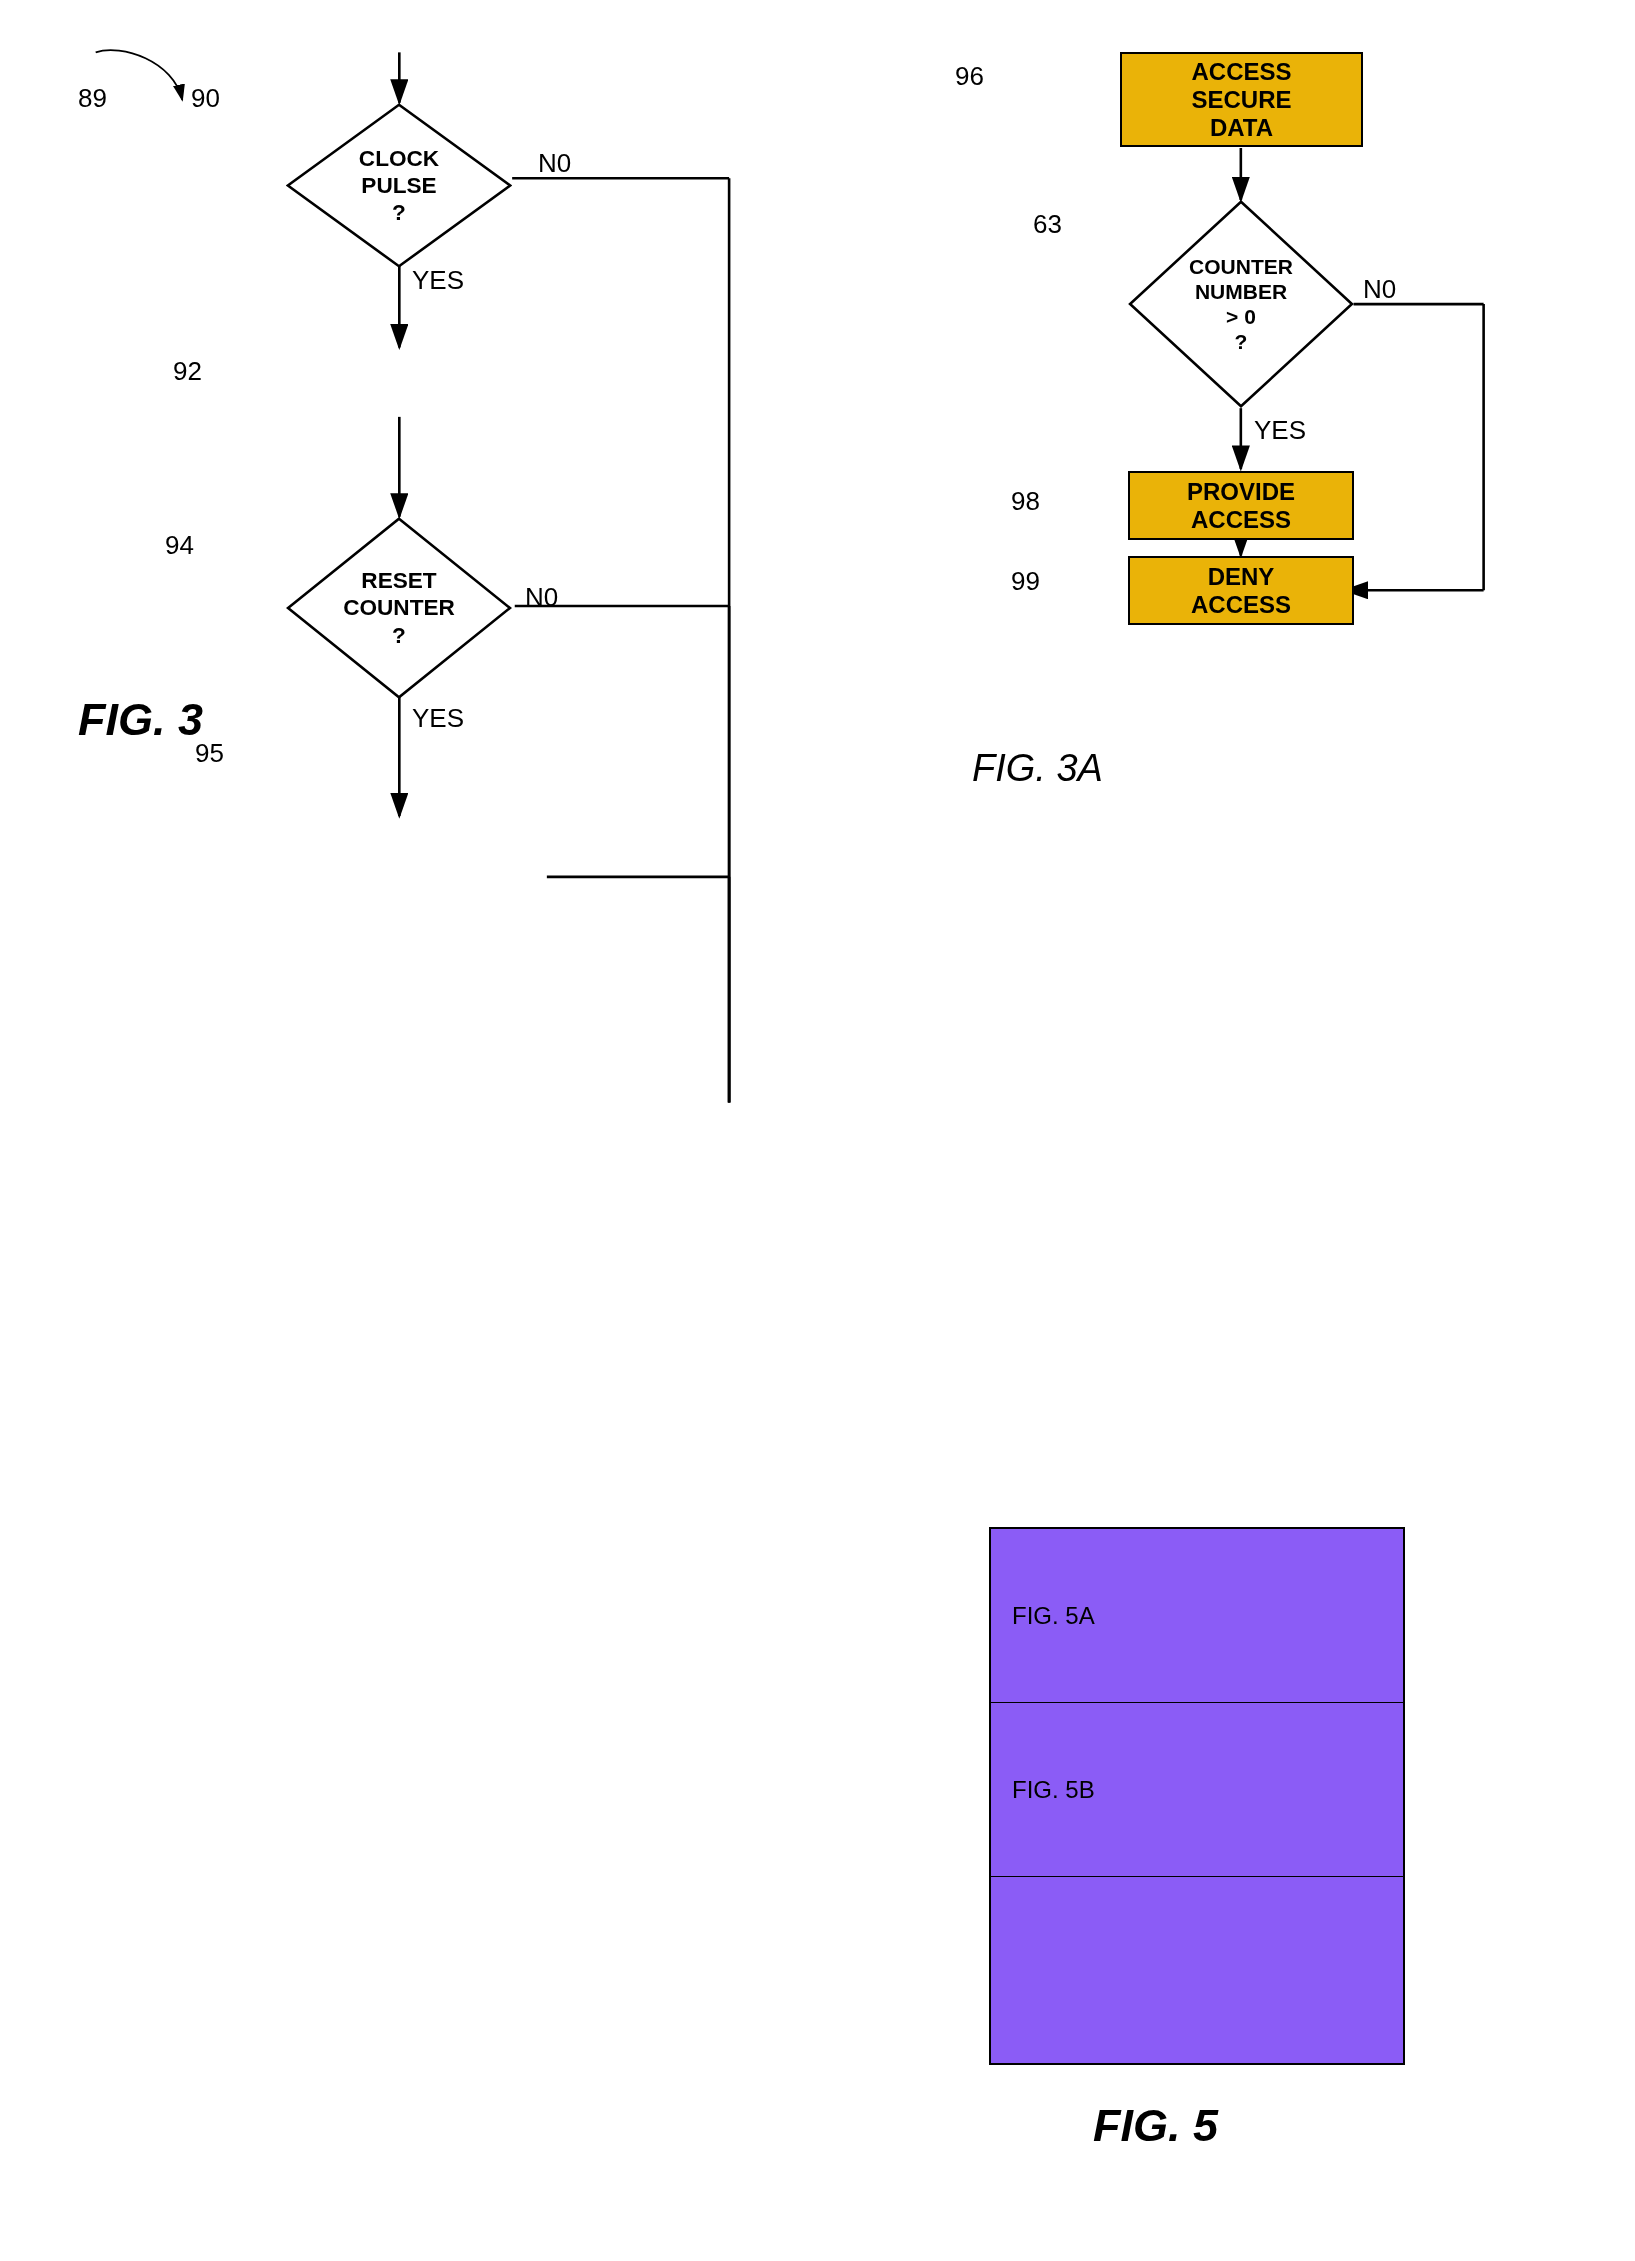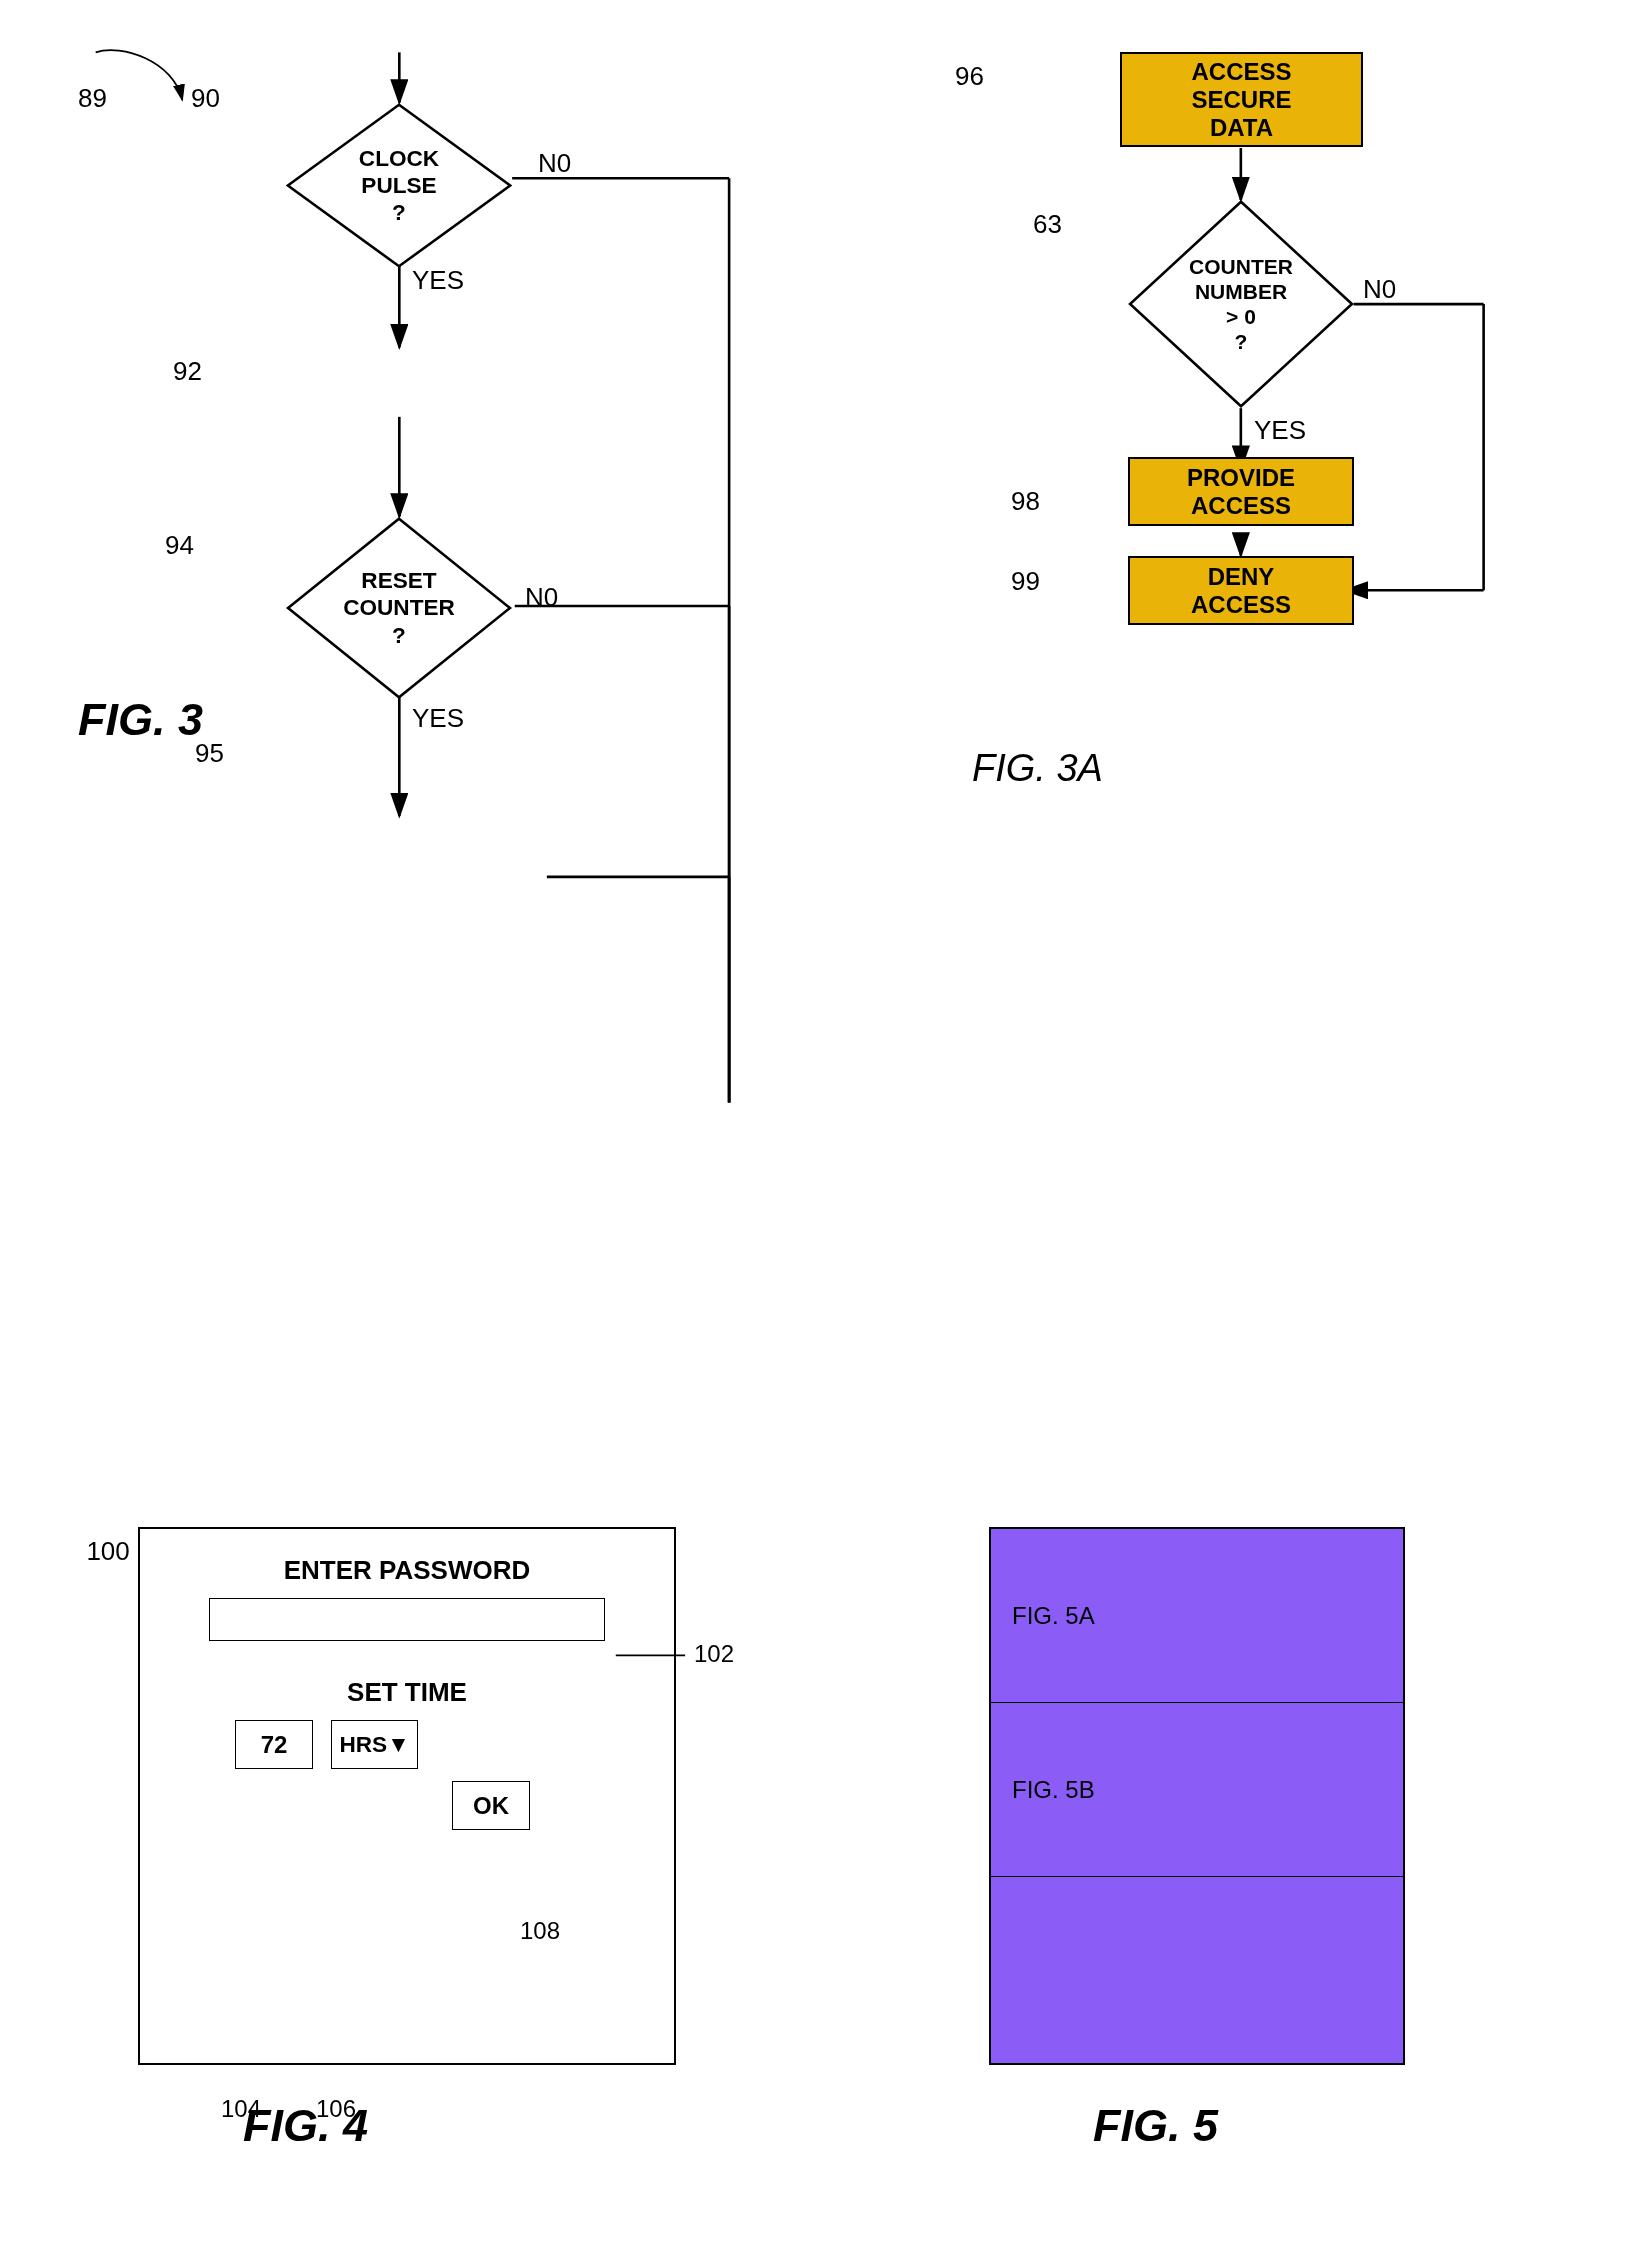--- a/index.html
+++ b/index.html
@@ -336,65 +336,30 @@
       </svg>
       <div class="diamond-label" style="position:absolute;top:0;left:0;width:226px;height:208px; font-size:21px; font-weight:bold; text-align:center;">COUNTER<br>NUMBER<br>&gt; 0<br>?</div>
     </div>
 
     <div class="label-num" style="left:443px; top:239px;">N0</div>
 
     <div class="label-num" style="left:334px; top:380px;">YES</div>
 
     <div class="label-num" style="left:91px; top:451px;">98</div>
 
-    <div class="rect-box" style="left:208px; top:422px; width:226px; height:69px;">PROVIDE<br>ACCESS</div>
+    <div class="rect-box" style="left:208px; top:436px; width:226px; height:69px;">PROVIDE<br>ACCESS</div>
 
     <div class="label-num" style="left:91px; top:531px;">99</div>
 
     <div class="rect-box" style="left:208px; top:521px; width:226px; height:69px;">DENY<br>ACCESS</div>
 
     <div class="fig3a-title">FIG. 3A</div>
 
   </div>
 
-  <div class="fig4-container">
-
-    <div class="label-num" style="left:17.4px; top:8.7px;">100</div>
-
-    <div class="fig4-outer-box">
-
-      <div class="fig4-enter-pw">ENTER PASSWORD</div>
-
-      <div class="fig4-pw-input"></div>
-
-      <div class="fig4-set-time">SET TIME</div>
-
-      <div class="fig4-72-box">72</div>
-
-      <div class="fig4-hrs-box">HRS▼</div>
-
-      <div class="fig4-ok-box">OK</div>
-
-    </div>
-
-    <div class="fig4-label" style="left:625px; top:113px;">102</div>
-
-    <svg style="position:absolute;left:0;top:0;width:712px;height:607px;pointer-events:none;" viewBox="0 0 820 700" width="712" height="607">
-      <line x1="710" y1="148" x2="630" y2="148" stroke="#000" stroke-width="2"></line>
-    </svg>
-
-    <div class="fig4-label" style="left:152px; top:568px;">104</div>
-
-    <div class="fig4-label" style="left:247px; top:568px;">106</div>
-
-    <div class="fig4-label" style="left:451px; top:390px;">108</div>
-
-    <div class="fig4-title">FIG. 4</div>
-
-  </div>
 
   <div class="fig5-container">
 
     <div class="fig5-outer-box">
 
       <div class="fig5-row" style="top:0; height:174px;">
         <span>FIG. 5A</span>
       </div>
 
       <div class="fig5-row" style="top:174px; height:174px;">

